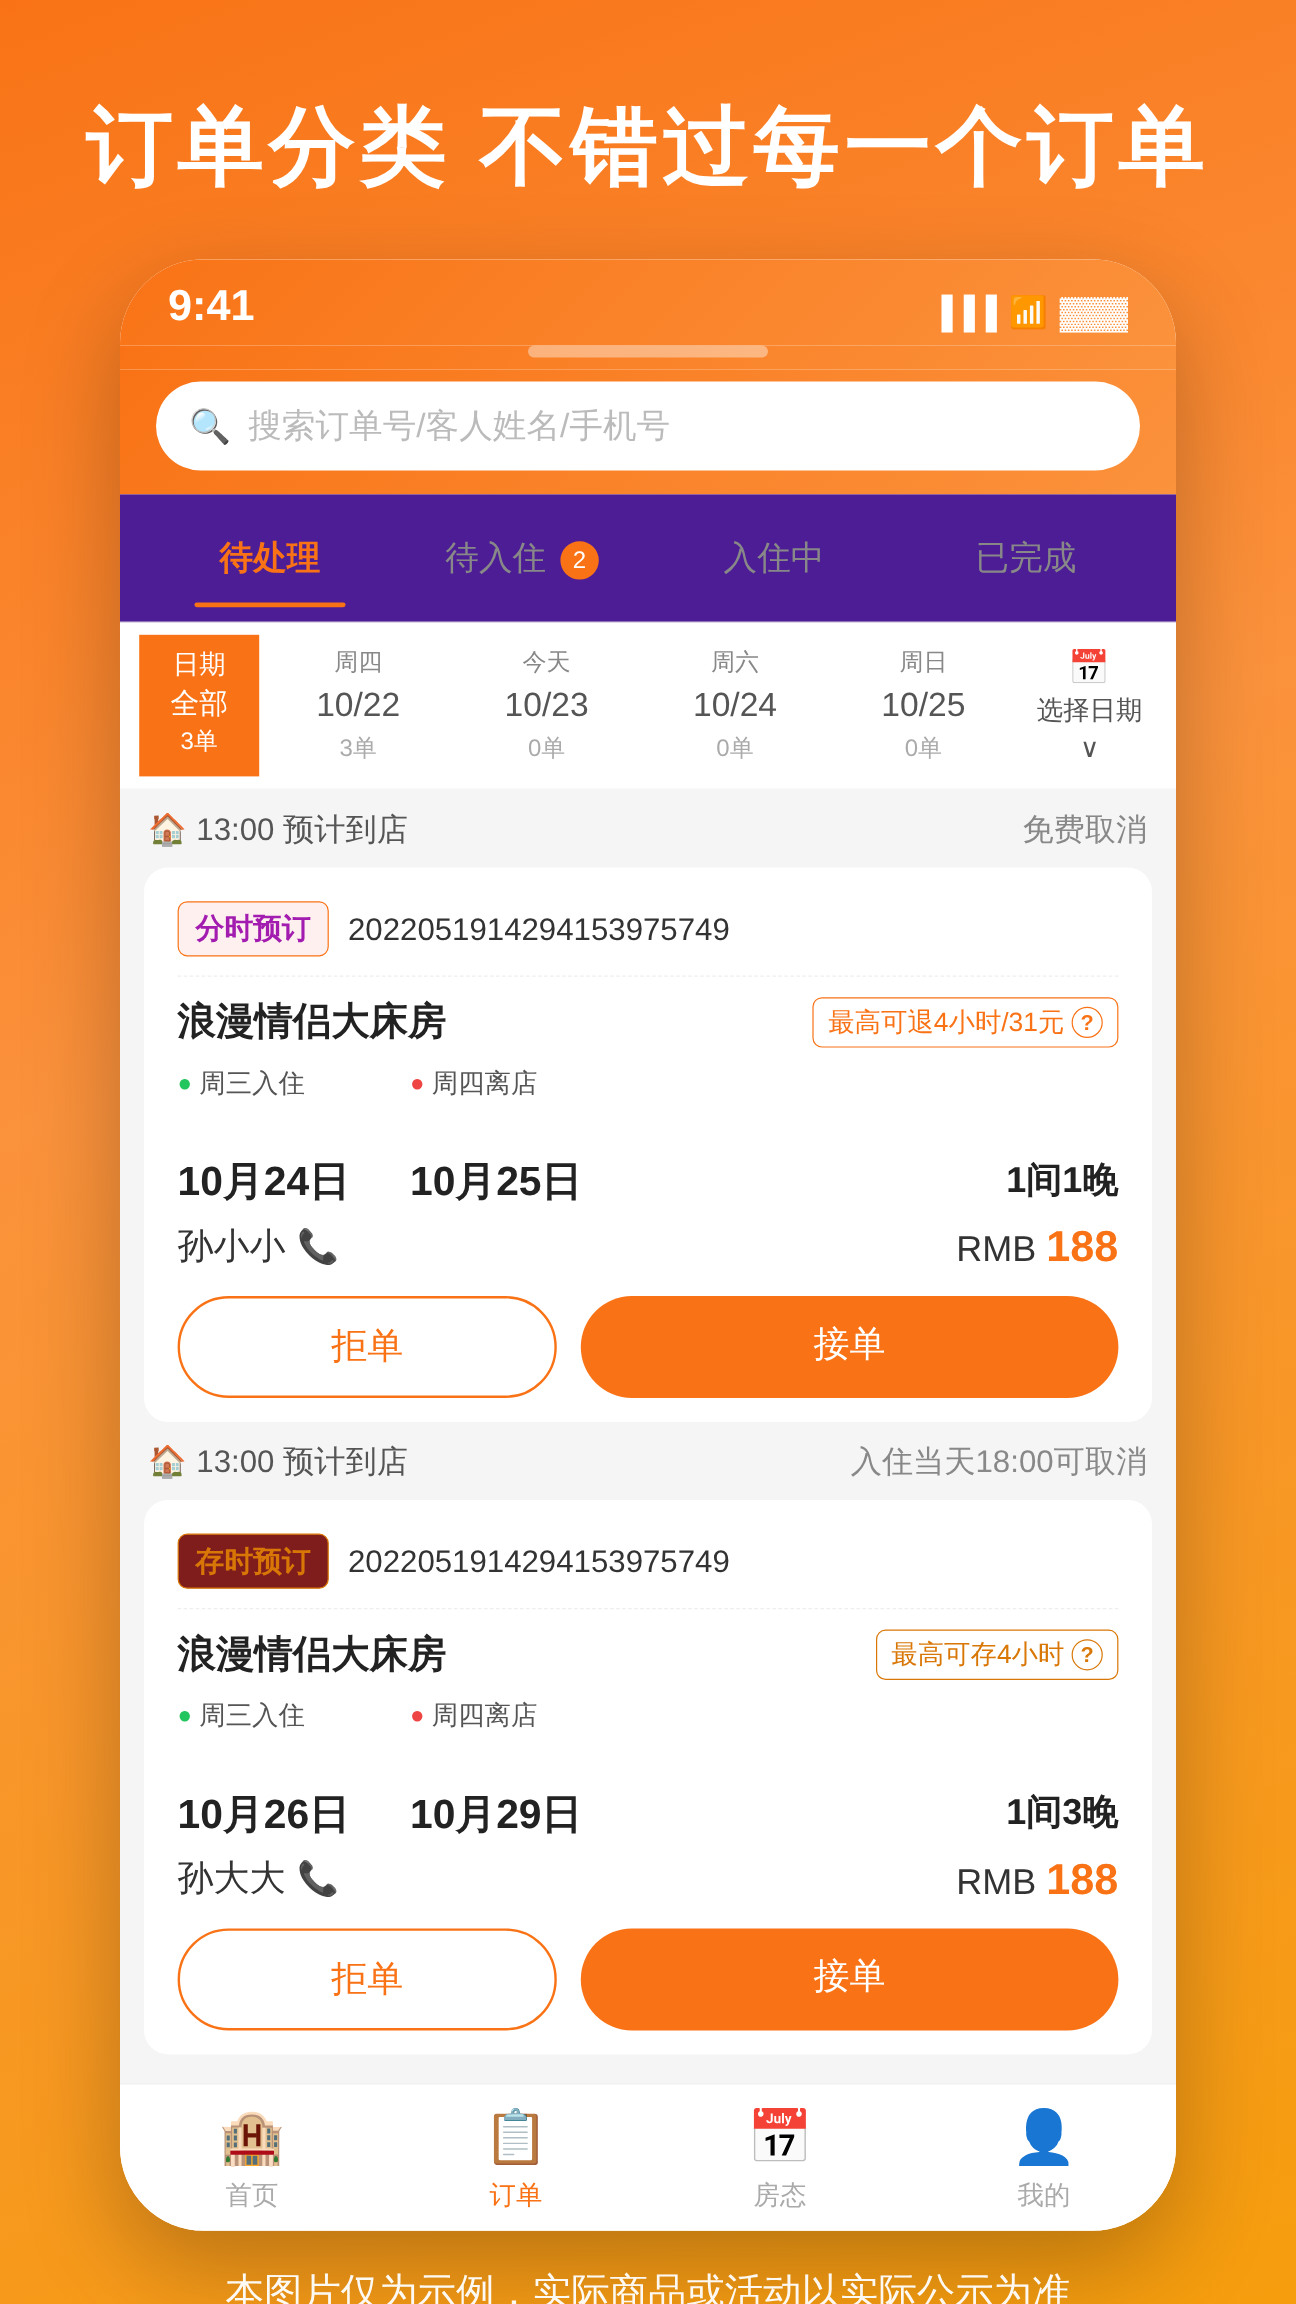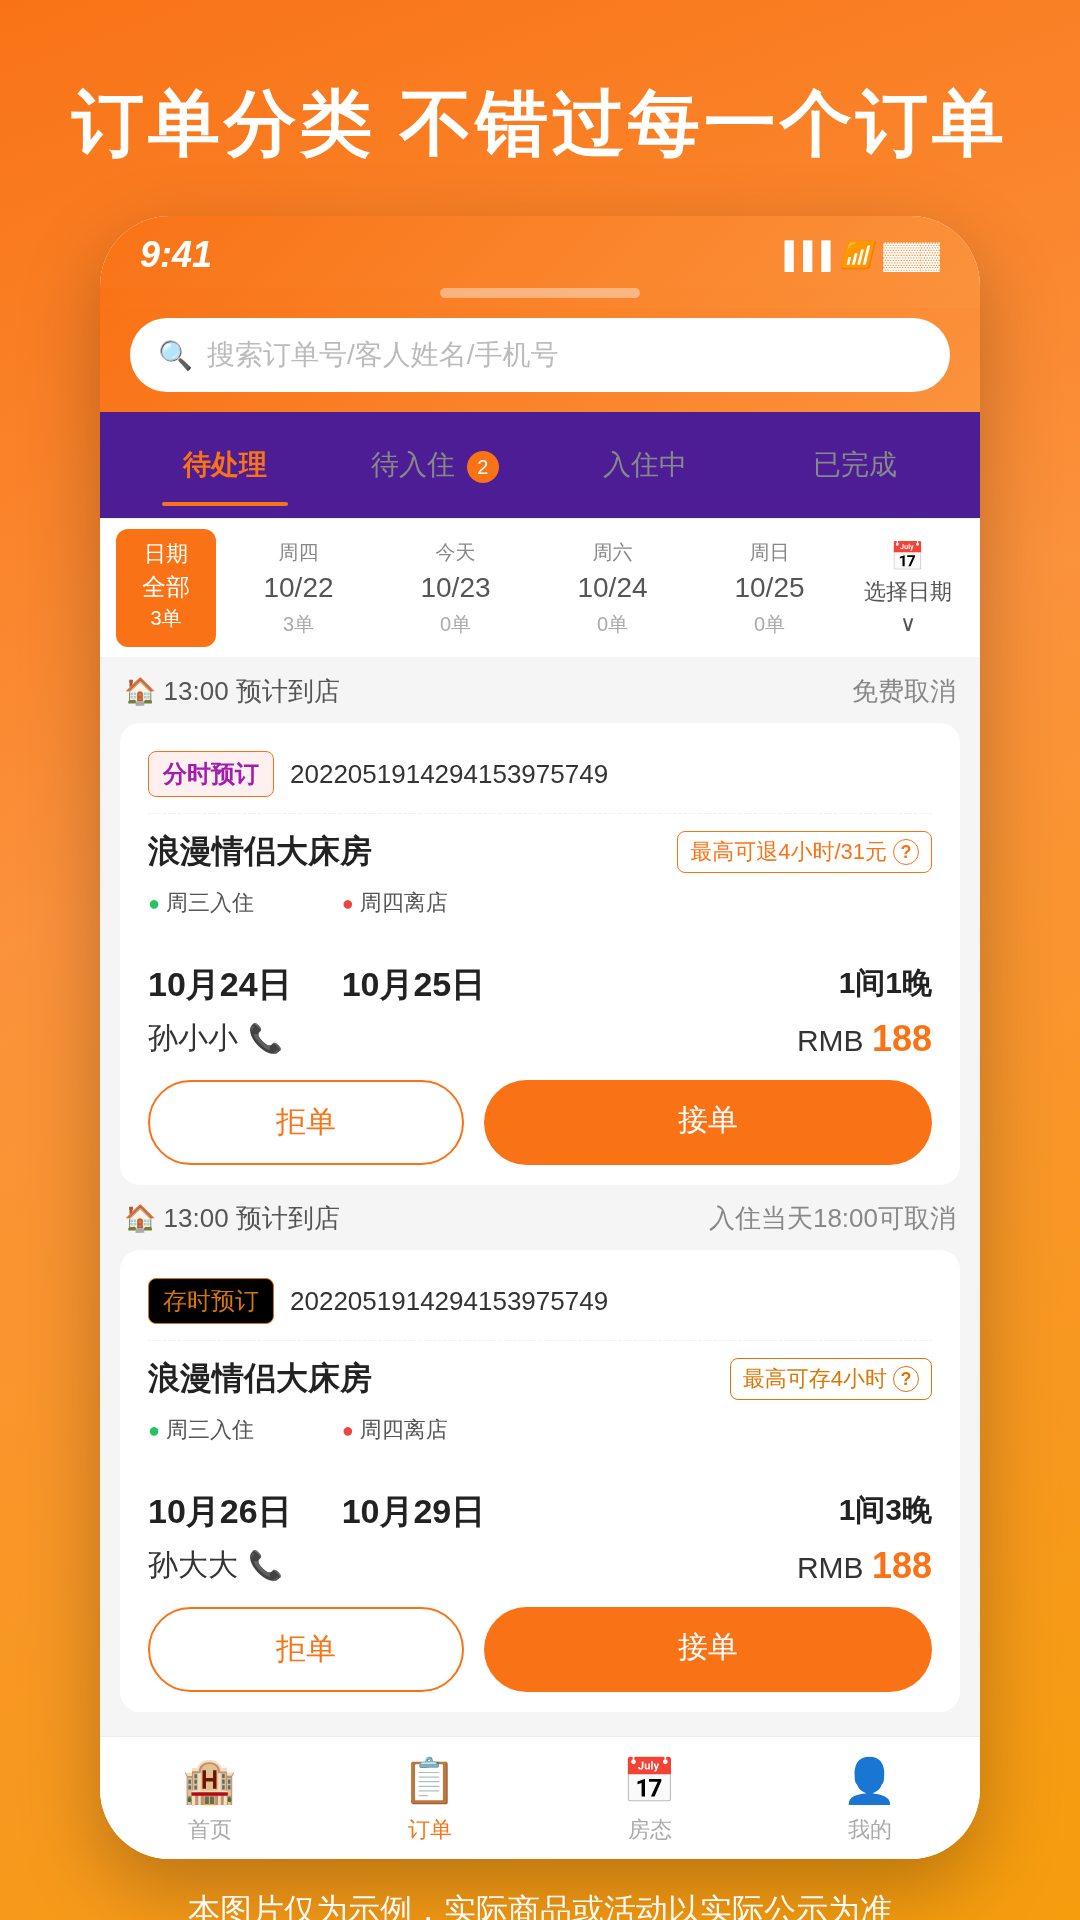--- a/index.html
+++ b/index.html
@@ -38,22 +38,21 @@
       overflow: hidden;
       position: relative;
     }
 
     
     .status-bar {
       background: linear-gradient(135deg, #f97316, #fb923c);
       padding: 18px 40px 12px;
       display: flex;
       justify-content: space-between;
-      align-items: center;
-      font-style: italic;
+      align-items: flex-end;
     }
     .status-time {
       color: #fff;
       font-size: 36px;
       font-weight: 600;
     }
     .status-icons {
       display: flex;
       align-items: center;
       gap: 10px;
@@ -147,21 +146,21 @@
       display: flex;
       align-items: stretch;
       padding: 10px 16px;
       gap: 8px;
       border-bottom: 1px solid #f5f5f5;
       overflow: hidden;
     }
     .date-all {
       background: #f97316;
       color: #fff;
-      border-radius: 12px;
+      border-radius: 0;
       padding: 10px 0;
       font-size: 24px;
       text-align: center;
       line-height: 1.4;
       min-width: 100px;
     }
     .date-all .label { font-size: 22px; }
     .date-all .count { font-size: 20px; }
     .date-item {
       flex: 1;
@@ -228,27 +227,27 @@
     .tag-fenshi {
       background: #fff0f0;
       color: #a21caf;
       border: 1px solid #f97316;
       border-radius: 8px;
       padding: 6px 14px;
       font-size: 24px;
       font-weight: 600;
     }
     .tag-cunshi {
-      background: #000000;
+      background: #7f1d1d;
       color: #d97706;
       border: 1px solid #d97706;
       border-radius: 8px;
       padding: 6px 14px;
       font-size: 24px;
-      font-weight: 400;
+      font-weight: 700;
       text-align: right;
     }
     .order-number {
       font-size: 26px;
       color: #333;
       font-weight: 500;
     }
     .room-row {
       display: flex;
       justify-content: space-between;

